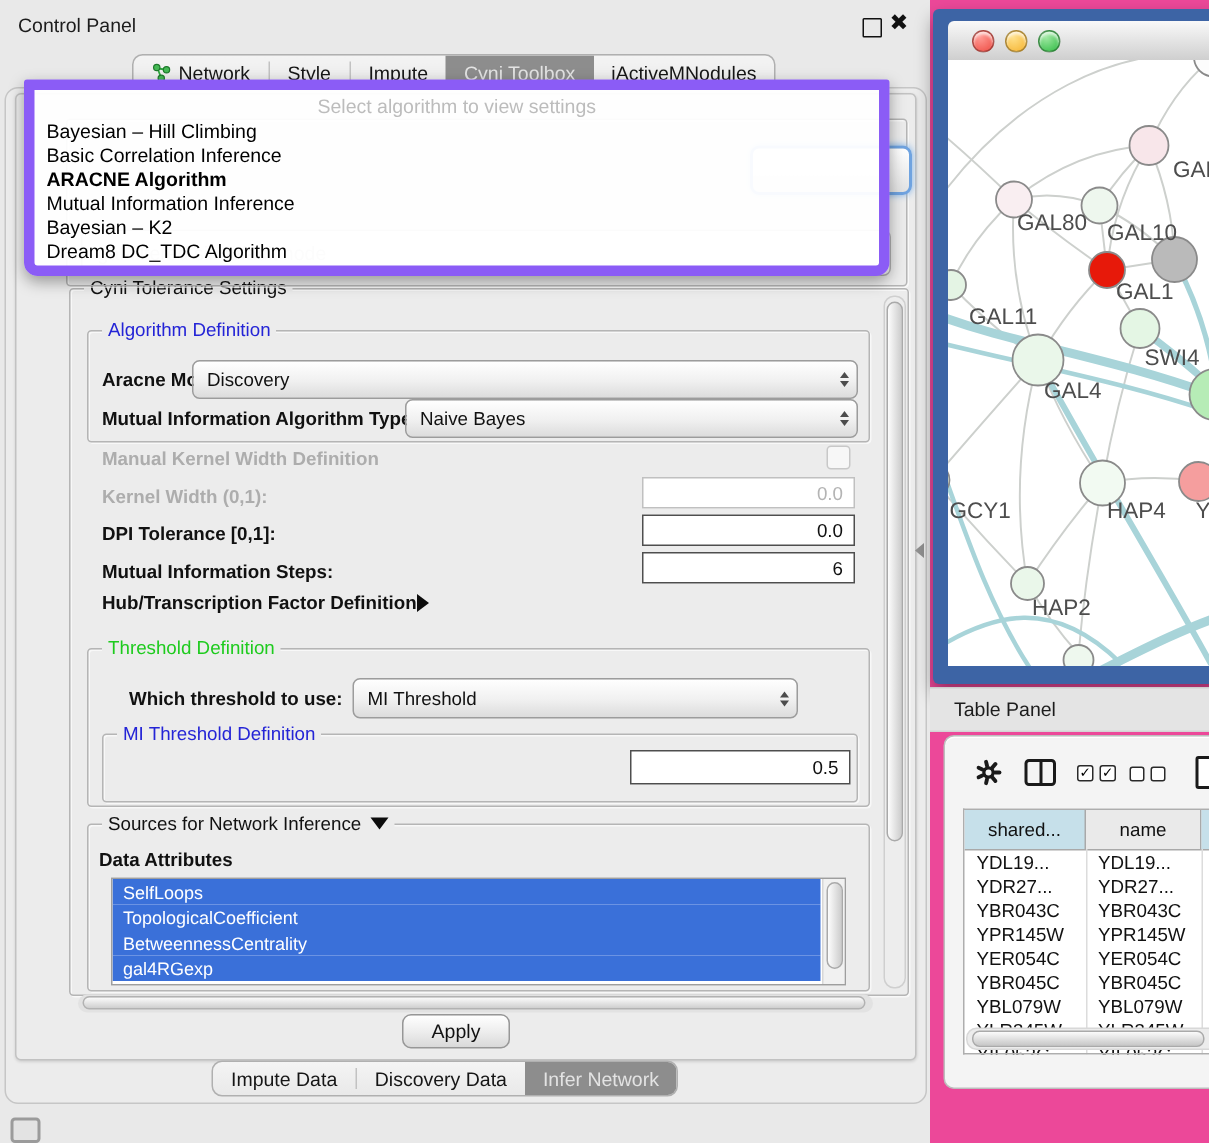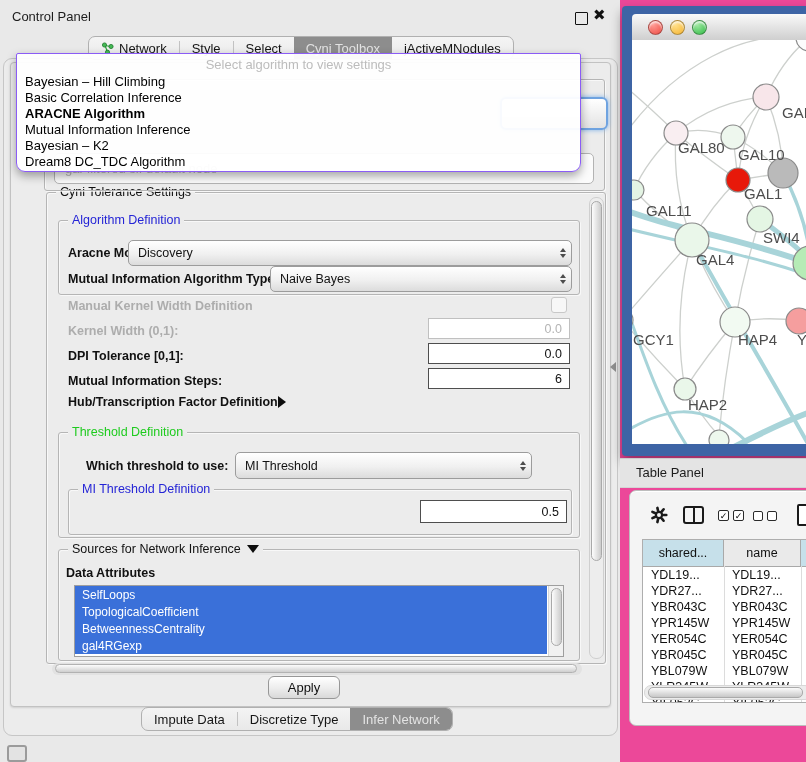--- a/index.html
+++ b/index.html
@@ -66,37 +66,37 @@
           <circle cx="6.5" cy="10.2" r="2.1" fill="#45b955" stroke="#1e7a2c" stroke-width="0.8"></circle>
         </svg>
         <span>Network</span>
       </div>
       <div class="tsep"></div>
       <div class="tab">
           <span>Style</span>
         </div>
       <div class="tsep"></div>
       <div class="tab">
-          <span>Select</span>
+          <span>Impute</span>
         </div>
       <div class="tab sel">
           <span>Cyni Toolbox</span>
         </div>
       <div class="tab">
           <span>jActiveMNodules</span>
         </div>
     </div>
 
     <div class="group" style="left:44px;top:79px;width:559px;height:110px;z-index:10;"></div>
     <div class="abs" style="left:500px;top:97px;width:104px;height:29px;border:2px solid #6fa3e0;border-radius:6px;background:linear-gradient(#fff,#e3e3e3);box-shadow:0 0 5px #7db1e8;z-index:11;"></div>
     <div class="abs" style="left:54px;top:153px;width:538px;height:29px;border:1px solid #b3b3b3;border-radius:5px;background:#fbfbfb;z-index:11;">
       <div class="abs" style="left:10px;top:0;height:29px;display:flex;align-items:center;font-size:13px;color:#b9b9b9;">gal-filtered sif default node</div>
     </div>
 
-    <div class="abs" style="left:16px;top:53px;width:563px;height:117px;background:rgba(255,255,255,0.95);border:1px solid #8b5cf6;border-radius:2px 2px 9px 9px;box-shadow:0 4px 10px rgba(0,0,0,0.35);z-index:60;">
+    <div class="abs" style="left:16px;top:53px;width:563px;height:117px;background:rgba(255,255,255,0.95);border:7px solid #8b5cf6;border-radius:2px 2px 9px 9px;box-shadow:0 4px 10px rgba(0,0,0,0.35);z-index:60;">
       <div class="abs" style="top:3px;left:0;right:0;text-align:center;font-size:13px;color:#bcbcbc;">Select algorithm to view settings</div>
       <div class="pitem" style="top:20px;">Bayesian – Hill Climbing</div>
       <div class="pitem" style="top:36px;">Basic Correlation Inference</div>
       <div class="pitem" style="top:52px;font-weight:bold;">ARACNE Algorithm</div>
       <div class="pitem" style="top:68px;">Mutual Information Inference</div>
       <div class="pitem" style="top:84px;">Bayesian – K2</div>
       <div class="pitem" style="top:100px;">Dream8 DC_TDC Algorithm</div>
     </div>
 
     <div class="group" style="left:46px;top:192px;width:558px;height:470px;">
@@ -184,21 +184,21 @@
     </div>
 
     <div class="btn" style="left:268px;top:676px;width:70px;height:21px;">Apply</div>
 
     <div class="tabbar" style="left:141px;top:707px;">
       <div class="tab">
           <span>Impute Data</span>
         </div>
       <div class="tsep"></div>
       <div class="tab">
-          <span>Discretize Type</span>
+          <span>Discovery Data</span>
         </div>
       <div class="tab sel">
           <span>Infer Network</span>
         </div>
     </div>
 
     <div class="abs" style="left:7px;top:745px;width:20px;height:17px;border:2px solid #9b9b9b;border-radius:3px;background:#e3e3e3;box-sizing:border-box;"></div>
   </div>
 
   <div class="abs" style="left:610px;top:362px;width:0;height:0;border-top:5px solid transparent;border-bottom:5px solid transparent;border-right:6px solid #909090;"></div>

